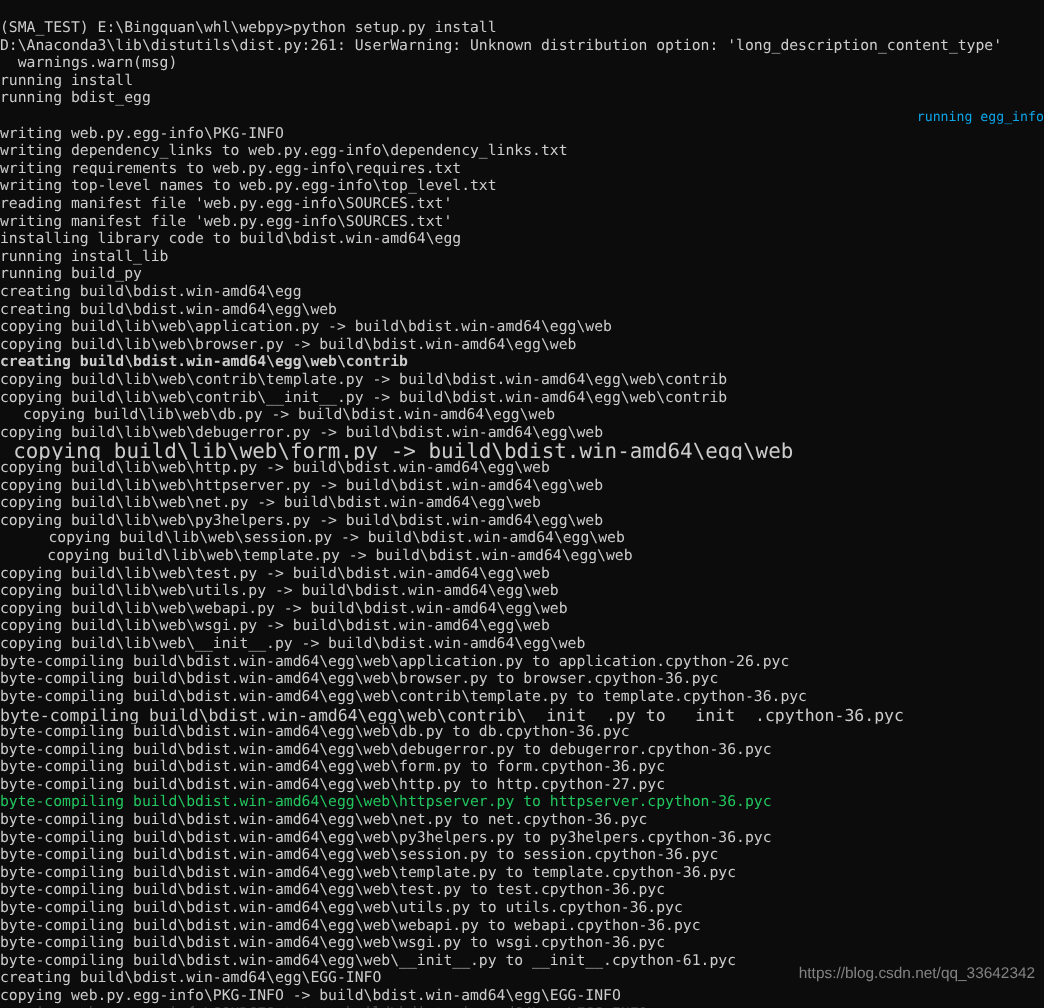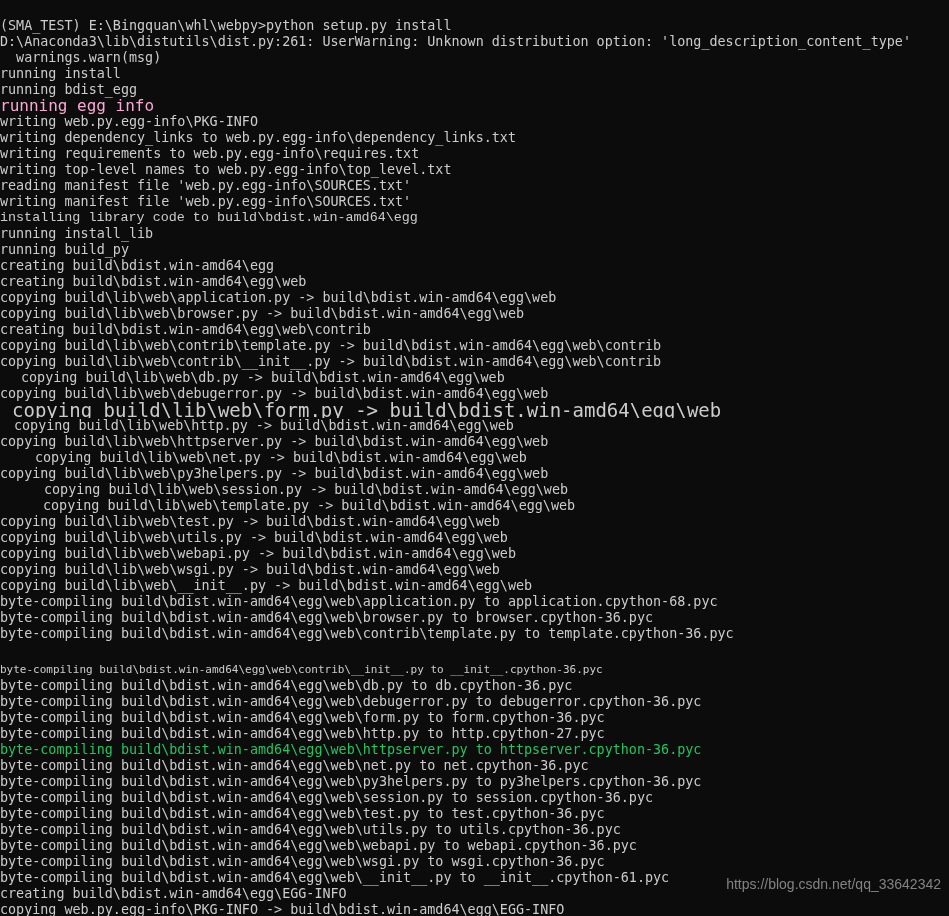--- a/index.html
+++ b/index.html
@@ -70,63 +70,64 @@
 <body style="background: rgb(12, 12, 12);">
 
 <div id="terminal" style="background: rgb(12, 12, 12);">
 
   <ul id="console-output">
       <li style="color: rgb(204, 204, 204); font-size: 13.4px; line-height: 16px; height: 16px;">(SMA_TEST) E:\Bingquan\whl\webpy&gt;python setup.py install</li>
       <li style="color: rgb(204, 204, 204); font-size: 13.4px; line-height: 16px; height: 16px;">D:\Anaconda3\lib\distutils\dist.py:261: UserWarning: Unknown distribution option: 'long_description_content_type'</li>
       <li style="color: rgb(204, 204, 204); font-size: 13.4px; line-height: 16px; height: 16px;">  warnings.warn(msg)</li>
       <li style="color: rgb(204, 204, 204); font-size: 13.4px; line-height: 16px; height: 16px;">running install</li>
       <li style="color: rgb(204, 204, 204); font-size: 13.4px; line-height: 16px; height: 16px;">running bdist_egg</li>
-      <li style="color: #f9a8d4; font-size: 16px; line-height: 16px; height: 16px;">running egg_info</li>
+      <li style="color: #0ea5e9; font-size: 12px; line-height: 16px; height: 16px; text-align: right;">running egg_info</li>
       <li style="color: rgb(204, 204, 204); font-size: 13.4px; line-height: 16px; height: 16px;">writing web.py.egg-info\PKG-INFO</li>
       <li style="color: rgb(204, 204, 204); font-size: 13.4px; line-height: 16px; height: 16px;">writing dependency_links to web.py.egg-info\dependency_links.txt</li>
       <li style="color: rgb(204, 204, 204); font-size: 13.4px; line-height: 16px; height: 16px;">writing requirements to web.py.egg-info\requires.txt</li>
       <li style="color: rgb(204, 204, 204); font-size: 13.4px; line-height: 16px; height: 16px;">writing top-level names to web.py.egg-info\top_level.txt</li>
       <li style="color: rgb(204, 204, 204); font-size: 13.4px; line-height: 16px; height: 16px;">reading manifest file 'web.py.egg-info\SOURCES.txt'</li>
       <li style="color: rgb(204, 204, 204); font-size: 13.4px; line-height: 16px; height: 16px;">writing manifest file 'web.py.egg-info\SOURCES.txt'</li>
-      <li style="color: rgb(204, 204, 204); font-size: 13.4px; line-height: 16px; height: 16px; font-family: Liberation Mono, monospace;">installing library code to build\bdist.win-amd64\egg</li>
+      <li style="color: rgb(204, 204, 204); font-size: 13.4px; line-height: 16px; height: 16px;">installing library code to build\bdist.win-amd64\egg</li>
       <li style="color: rgb(204, 204, 204); font-size: 13.4px; line-height: 16px; height: 16px;">running install_lib</li>
       <li style="color: rgb(204, 204, 204); font-size: 13.4px; line-height: 16px; height: 16px;">running build_py</li>
       <li style="color: rgb(204, 204, 204); font-size: 13.4px; line-height: 16px; height: 16px;">creating build\bdist.win-amd64\egg</li>
       <li style="color: rgb(204, 204, 204); font-size: 13.4px; line-height: 16px; height: 16px;">creating build\bdist.win-amd64\egg\web</li>
       <li style="color: rgb(204, 204, 204); font-size: 13.4px; line-height: 16px; height: 16px;">copying build\lib\web\application.py -&gt; build\bdist.win-amd64\egg\web</li>
       <li style="color: rgb(204, 204, 204); font-size: 13.4px; line-height: 16px; height: 16px;">copying build\lib\web\browser.py -&gt; build\bdist.win-amd64\egg\web</li>
-      <li style="color: rgb(204, 204, 204); font-size: 13.4px; line-height: 16px; height: 16px;">creating build\bdist.win-amd64\egg\web\contrib</li>
+      <li style="color: rgb(204, 204, 204); font-size: 13.4px; line-height: 16px; height: 16px; font-weight: bold;">creating build\bdist.win-amd64\egg\web\contrib</li>
       <li style="color: rgb(204, 204, 204); font-size: 13.4px; line-height: 16px; height: 16px;">copying build\lib\web\contrib\template.py -&gt; build\bdist.win-amd64\egg\web\contrib</li>
       <li style="color: rgb(204, 204, 204); font-size: 13.4px; line-height: 16px; height: 16px;">copying build\lib\web\contrib\__init__.py -&gt; build\bdist.win-amd64\egg\web\contrib</li>
       <li style="color: rgb(204, 204, 204); font-size: 13.4px; line-height: 16px; height: 16px; padding-left: 21px;">copying build\lib\web\db.py -&gt; build\bdist.win-amd64\egg\web</li>
       <li style="color: rgb(204, 204, 204); font-size: 13.4px; line-height: 16px; height: 16px;">copying build\lib\web\debugerror.py -&gt; build\bdist.win-amd64\egg\web</li>
       <li style="color: rgb(204, 204, 204); font-size: 19px; line-height: 16px; height: 16px; padding-left: 12px;">copying build\lib\web\form.py -&gt; build\bdist.win-amd64\egg\web</li>
-      <li style="color: rgb(204, 204, 204); font-size: 13.4px; line-height: 16px; height: 16px; margin-left: 14px;">copying build\lib\web\http.py -&gt; build\bdist.win-amd64\egg\web</li>
+      <li style="color: rgb(204, 204, 204); font-size: 13.4px; line-height: 16px; height: 16px;">copying build\lib\web\http.py -&gt; build\bdist.win-amd64\egg\web</li>
       <li style="color: rgb(204, 204, 204); font-size: 13.4px; line-height: 16px; height: 16px;">copying build\lib\web\httpserver.py -&gt; build\bdist.win-amd64\egg\web</li>
-      <li style="color: rgb(204, 204, 204); font-size: 13.4px; line-height: 16px; height: 16px; margin-left: 35px;">copying build\lib\web\net.py -&gt; build\bdist.win-amd64\egg\web</li>
+      <li style="color: rgb(204, 204, 204); font-size: 13.4px; line-height: 16px; height: 16px;">copying build\lib\web\net.py -&gt; build\bdist.win-amd64\egg\web</li>
       <li style="color: rgb(204, 204, 204); font-size: 13.4px; line-height: 16px; height: 16px;">copying build\lib\web\py3helpers.py -&gt; build\bdist.win-amd64\egg\web</li>
       <li style="color: rgb(204, 204, 204); font-size: 13.4px; line-height: 16px; height: 16px; margin-left: 44px;">copying build\lib\web\session.py -&gt; build\bdist.win-amd64\egg\web</li>
       <li style="color: rgb(204, 204, 204); font-size: 13.4px; line-height: 16px; height: 16px; padding-left: 43px;">copying build\lib\web\template.py -&gt; build\bdist.win-amd64\egg\web</li>
       <li style="color: rgb(204, 204, 204); font-size: 13.4px; line-height: 16px; height: 16px;">copying build\lib\web\test.py -&gt; build\bdist.win-amd64\egg\web</li>
       <li style="color: rgb(204, 204, 204); font-size: 13.4px; line-height: 16px; height: 16px;">copying build\lib\web\utils.py -&gt; build\bdist.win-amd64\egg\web</li>
       <li style="color: rgb(204, 204, 204); font-size: 13.4px; line-height: 16px; height: 16px;">copying build\lib\web\webapi.py -&gt; build\bdist.win-amd64\egg\web</li>
       <li style="color: rgb(204, 204, 204); font-size: 13.4px; line-height: 16px; height: 16px;">copying build\lib\web\wsgi.py -&gt; build\bdist.win-amd64\egg\web</li>
       <li style="color: rgb(204, 204, 204); font-size: 13.4px; line-height: 16px; height: 16px;">copying build\lib\web\__init__.py -&gt; build\bdist.win-amd64\egg\web</li>
-      <li style="color: rgb(204, 204, 204); font-size: 13.4px; line-height: 16px; height: 16px;">byte-compiling build\bdist.win-amd64\egg\web\application.py to application.cpython-68.pyc</li>
+      <li style="color: rgb(204, 204, 204); font-size: 13.4px; line-height: 16px; height: 16px;">byte-compiling build\bdist.win-amd64\egg\web\application.py to application.cpython-26.pyc</li>
       <li style="color: rgb(204, 204, 204); font-size: 13.4px; line-height: 16px; height: 16px;">byte-compiling build\bdist.win-amd64\egg\web\browser.py to browser.cpython-36.pyc</li>
       <li style="color: rgb(204, 204, 204); font-size: 13.4px; line-height: 16px; height: 16px;">byte-compiling build\bdist.win-amd64\egg\web\contrib\template.py to template.cpython-36.pyc</li>
-      <li style="color: rgb(204, 204, 204); font-size: 11px; line-height: 16px; height: 16px; margin-top: 20px;">byte-compiling build\bdist.win-amd64\egg\web\contrib\__init__.py to __init__.cpython-36.pyc</li>
+      <li style="color: rgb(204, 204, 204); font-size: 15px; line-height: 16px; height: 16px;">byte-compiling build\bdist.win-amd64\egg\web\contrib\__init__.py to __init__.cpython-36.pyc</li>
       <li style="color: rgb(204, 204, 204); font-size: 13.4px; line-height: 16px; height: 16px;">byte-compiling build\bdist.win-amd64\egg\web\db.py to db.cpython-36.pyc</li>
       <li style="color: rgb(204, 204, 204); font-size: 13.4px; line-height: 16px; height: 16px;">byte-compiling build\bdist.win-amd64\egg\web\debugerror.py to debugerror.cpython-36.pyc</li>
       <li style="color: rgb(204, 204, 204); font-size: 13.4px; line-height: 16px; height: 16px;">byte-compiling build\bdist.win-amd64\egg\web\form.py to form.cpython-36.pyc</li>
       <li style="color: rgb(204, 204, 204); font-size: 13.4px; line-height: 16px; height: 16px;">byte-compiling build\bdist.win-amd64\egg\web\http.py to http.cpython-27.pyc</li>
       <li style="color: #22c55e; font-size: 13.4px; line-height: 16px; height: 16px;">byte-compiling build\bdist.win-amd64\egg\web\httpserver.py to httpserver.cpython-36.pyc</li>
       <li style="color: rgb(204, 204, 204); font-size: 13.4px; line-height: 16px; height: 16px;">byte-compiling build\bdist.win-amd64\egg\web\net.py to net.cpython-36.pyc</li>
       <li style="color: rgb(204, 204, 204); font-size: 13.4px; line-height: 16px; height: 16px;">byte-compiling build\bdist.win-amd64\egg\web\py3helpers.py to py3helpers.cpython-36.pyc</li>
       <li style="color: rgb(204, 204, 204); font-size: 13.4px; line-height: 16px; height: 16px;">byte-compiling build\bdist.win-amd64\egg\web\session.py to session.cpython-36.pyc</li>
+      <li style="color: rgb(204, 204, 204); font-size: 13.4px; line-height: 16px; height: 16px;">byte-compiling build\bdist.win-amd64\egg\web\template.py to template.cpython-36.pyc</li>
       <li style="color: rgb(204, 204, 204); font-size: 13.4px; line-height: 16px; height: 16px;">byte-compiling build\bdist.win-amd64\egg\web\test.py to test.cpython-36.pyc</li>
       <li style="color: rgb(204, 204, 204); font-size: 13.4px; line-height: 16px; height: 16px;">byte-compiling build\bdist.win-amd64\egg\web\utils.py to utils.cpython-36.pyc</li>
       <li style="color: rgb(204, 204, 204); font-size: 13.4px; line-height: 16px; height: 16px;">byte-compiling build\bdist.win-amd64\egg\web\webapi.py to webapi.cpython-36.pyc</li>
       <li style="color: rgb(204, 204, 204); font-size: 13.4px; line-height: 16px; height: 16px;">byte-compiling build\bdist.win-amd64\egg\web\wsgi.py to wsgi.cpython-36.pyc</li>
       <li style="color: rgb(204, 204, 204); font-size: 13.4px; line-height: 16px; height: 16px;">byte-compiling build\bdist.win-amd64\egg\web\__init__.py to __init__.cpython-61.pyc</li>
       <li style="color: rgb(204, 204, 204); font-size: 13.4px; line-height: 16px; height: 16px;">creating build\bdist.win-amd64\egg\EGG-INFO</li>
       <li style="color: rgb(204, 204, 204); font-size: 13.4px; line-height: 16px; height: 16px;">copying web.py.egg-info\PKG-INFO -&gt; build\bdist.win-amd64\egg\EGG-INFO</li>
       <li style="color: rgb(204, 204, 204); font-size: 13.4px; line-height: 16px; height: 16px;">copying web.py.egg-info\SOURCES.txt -&gt; build\bdist.win-amd64\egg\EGG-INFO</li>
     </ul>
 

